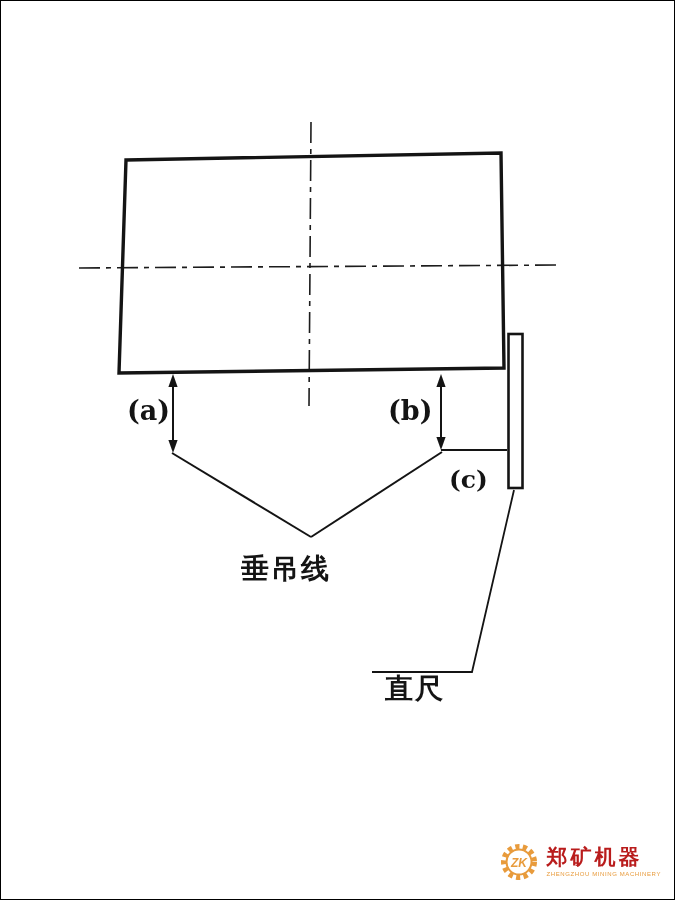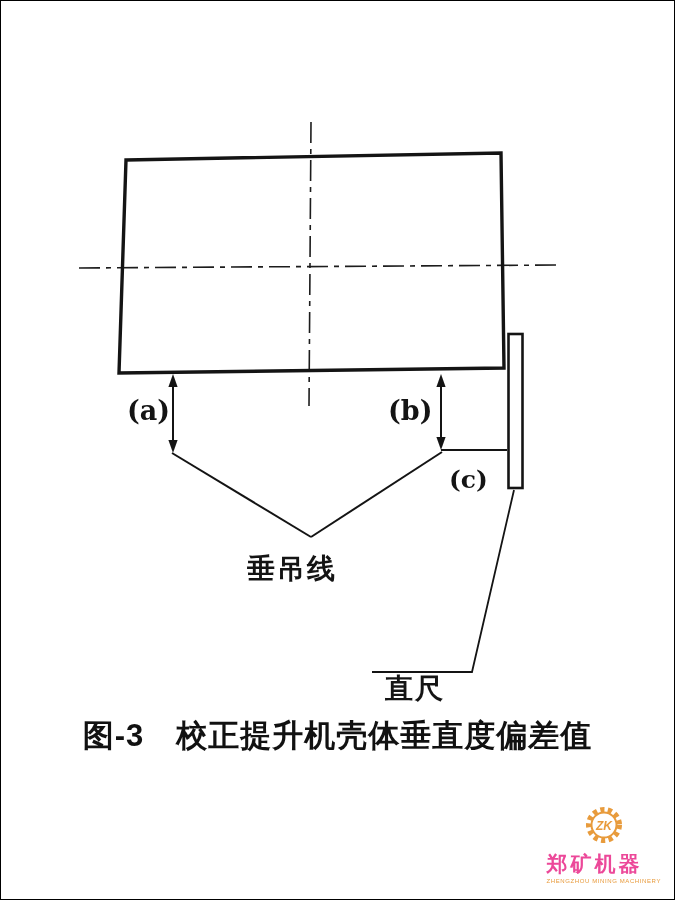--- a/index.html
+++ b/index.html
@@ -51,21 +51,20 @@
     letter-spacing: 1px;
     color: #111111;
   }
   .logo {
     position: absolute;
     right: 13px;
     bottom: 15px;
     display: flex;
     align-items: center;
     gap: 6px;
-    flex-direction: column;
   }
   .logo .gear {
     width: 44px;
     height: 44px;
     flex: 0 0 auto;
   }
   .logo .gear text {
     font-family: "Liberation Sans", sans-serif;
     font-size: 12px;
     font-weight: 700;
@@ -73,21 +72,21 @@
     fill: #E89B3C;
   }
   .logo-text {
     display: flex;
     flex-direction: column;
     line-height: 1.05;
   }
   .logo-company {
     font-size: 21px;
     font-weight: 600;
-    color: #ec4899;
+    color: #b91c1c;
     letter-spacing: 3px;
   }
   .logo-subtitle {
     font-size: 6px;
     color: #E89B3C;
     letter-spacing: 0.6px;
     margin-top: 3px;
   }
 </style>
 </head>
@@ -121,24 +120,23 @@
 
     <rect x="507.5" y="333" width="14" height="154" stroke="#141414" stroke-width="2.6" fill="#ffffff"></rect>
 
     <polyline points="371,671 471,671 513,489" stroke="#141414" stroke-width="1.8"></polyline>
   </svg>
 
   <div class="lbl dim-letter" style="left:126px; top:394px;">(a)</div>
   <div class="lbl dim-letter" style="left:387px; top:394px;">(b)</div>
   <div class="lbl dim-letter" style="left:448px; top:464px; font-size:25px;">(c)</div>
 
-  <div class="lbl cjk-label" style="left:246px; top:549px;">垂吊线</div>
+  <div class="lbl cjk-label" style="left:240px; top:549px;">垂吊线</div>
   <div class="lbl cjk-label" style="left:384px; top:626px;margin-top:43px;">直尺</div>
 
-  <div class="caption">图-3　校正提升机壳体垂直度偏差值</div>
 
   <div class="logo">
     <svg class="gear" viewBox="0 0 44 44">
       <circle cx="22" cy="22" r="15" fill="none" stroke="#E89B3C" stroke-width="6" stroke-dasharray="4.1 3.3"></circle>
       <circle cx="22" cy="22" r="12.5" fill="#ffffff" stroke="#E89B3C" stroke-width="2"></circle>
       <text x="22" y="26.5" text-anchor="middle">ZK</text>
     </svg>
     <div class="logo-text">
       <div class="logo-company">郑矿机器</div>
       <div class="logo-subtitle">ZHENGZHOU MINING MACHINERY</div>

